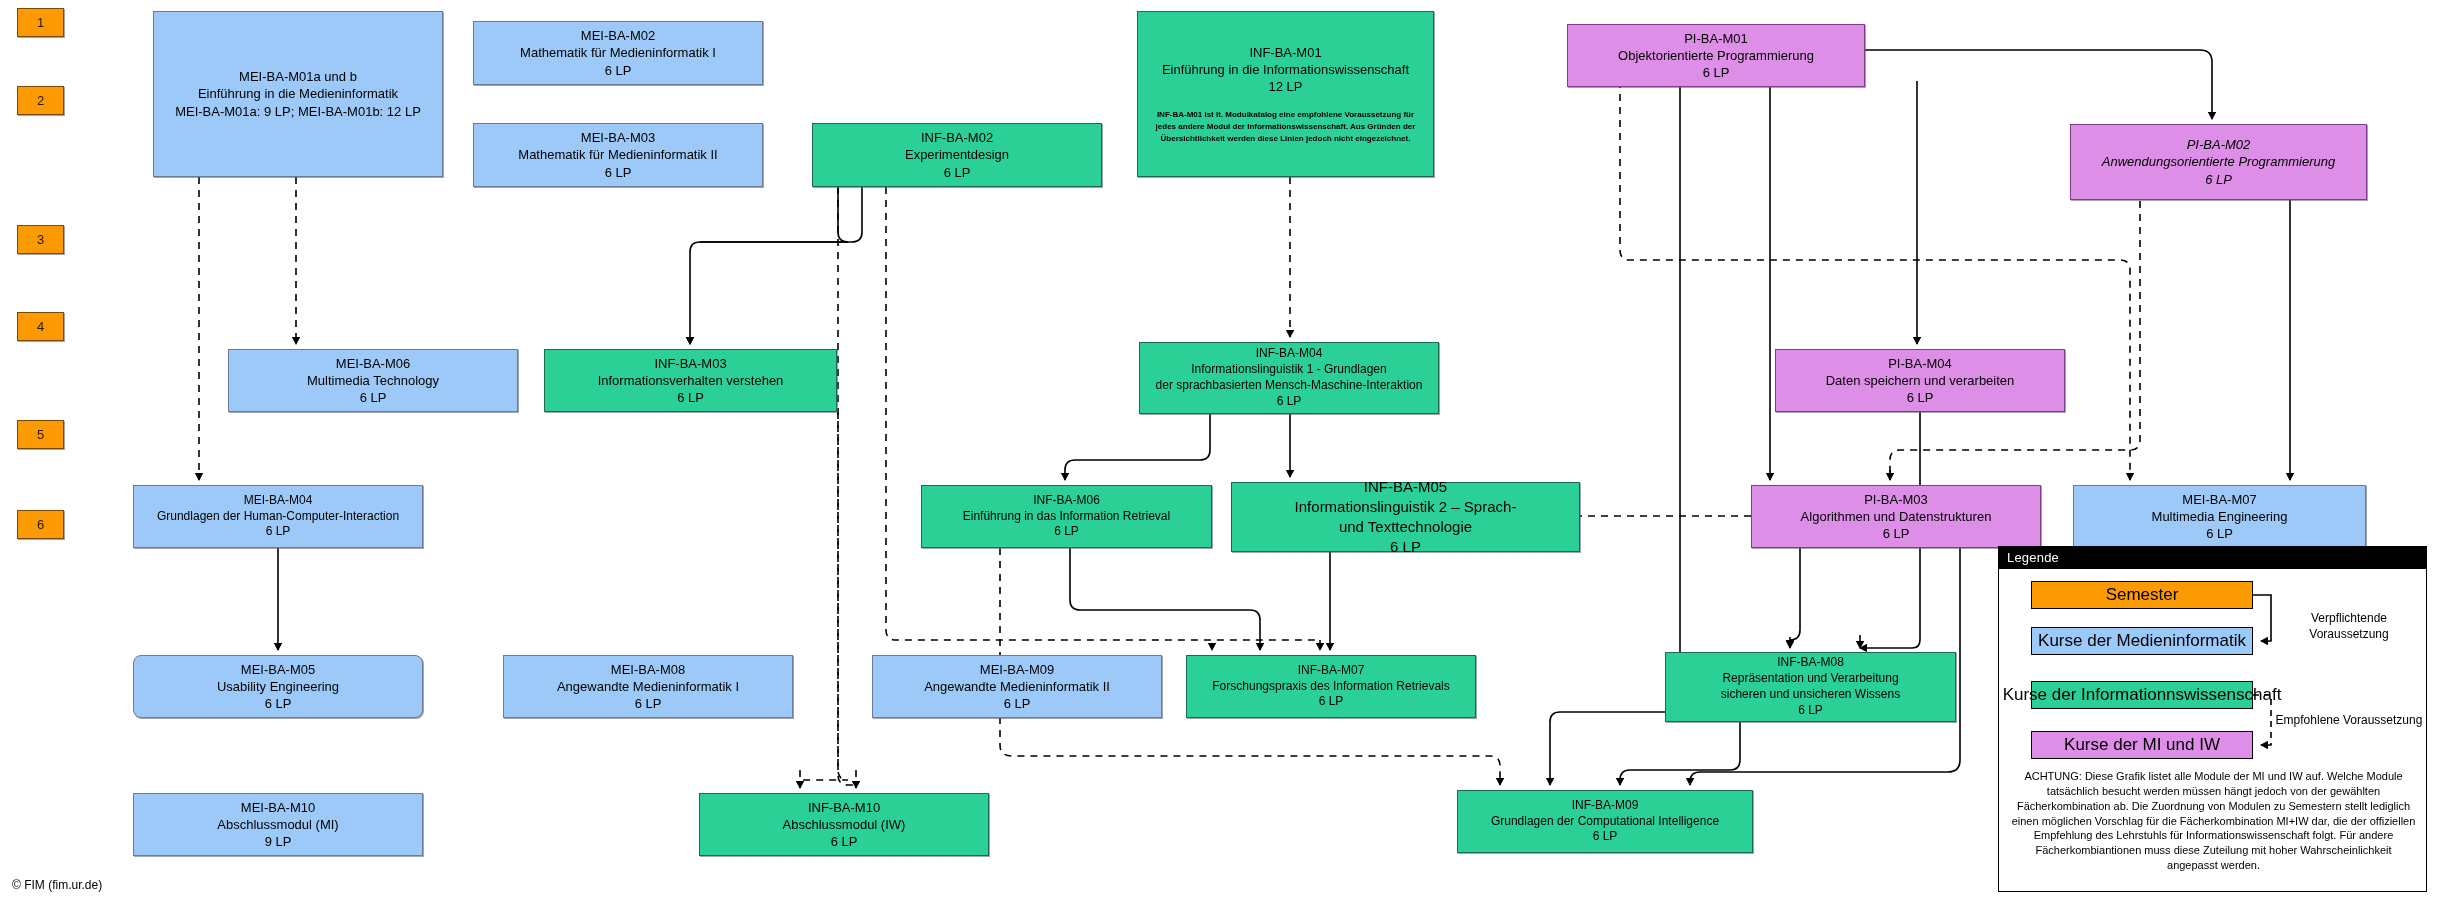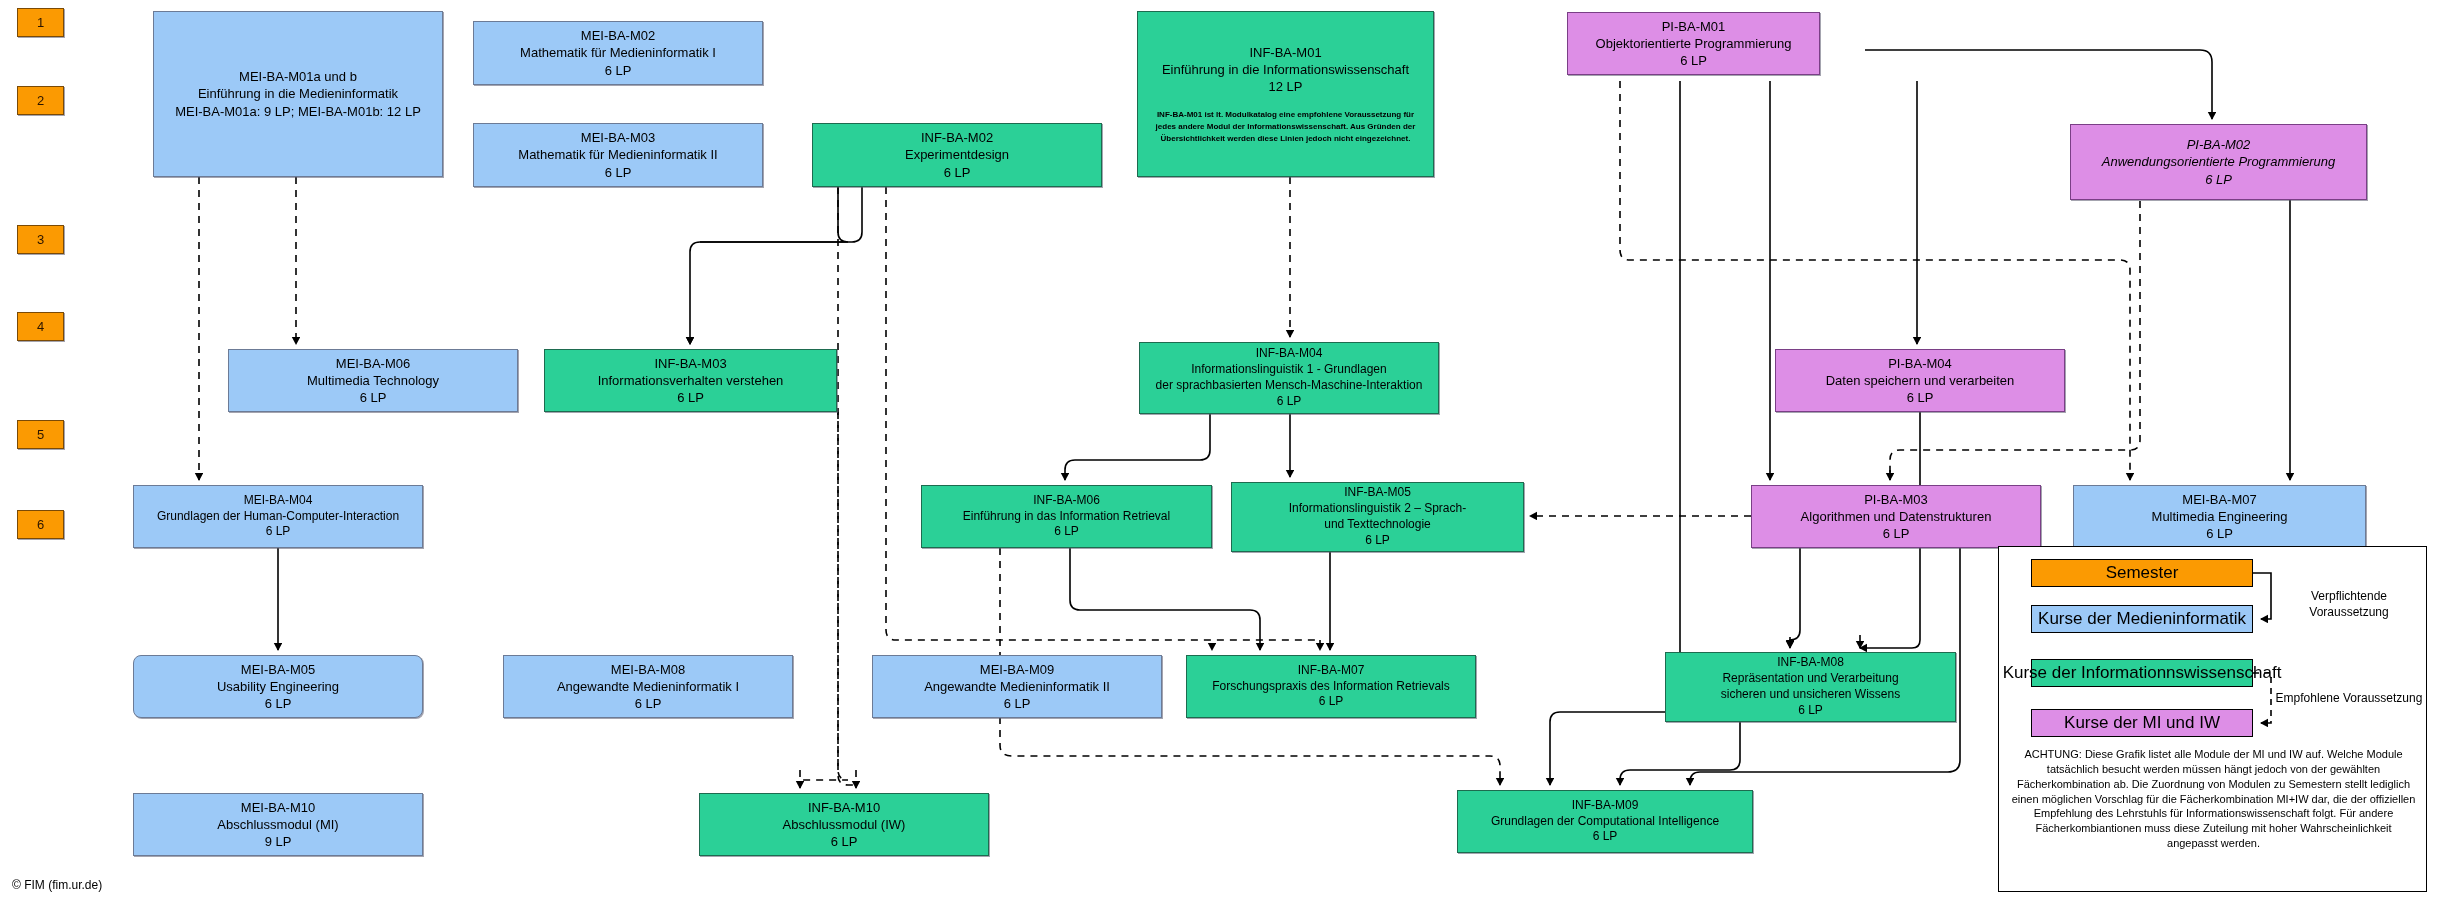--- a/index.html
+++ b/index.html
@@ -237,21 +237,21 @@
     <span class="ln">6 LP</span>
   </div>
 
   <div class="node inf" style="left:1137px;top:11px;width:297px;height:166px;">
     <span class="ln">INF-BA-M01</span>
     <span class="ln">Einführung in die Informationswissenschaft</span>
     <span class="ln">12 LP</span>
     <span class="note">INF-BA-M01 ist lt. Modulkatalog eine empfohlene Voraussetzung für jedes andere Modul der Informationswissenschaft. Aus Gründen der Übersichtlichkeit werden diese Linien jedoch nicht eingezeichnet.</span>
   </div>
 
-  <div class="node pi" style="left:1567px;top:12px;width:253px;height:63px;">
+  <div class="node pi" style="left:1567px;top:24px;width:298px;height:63px;">
     <span class="ln">PI-BA-M01</span>
     <span class="ln">Objektorientierte Programmierung</span>
     <span class="ln">6 LP</span>
   </div>
 
   <div class="node pi" style="left:2070px;top:124px;width:297px;height:76px;font-style:italic;">
     <span class="ln">PI-BA-M02</span>
     <span class="ln">Anwendungsorientierte Programmierung</span>
     <span class="ln">6 LP</span>
   </div>
@@ -286,21 +286,21 @@
     <span class="ln">Grundlagen der Human-Computer-Interaction</span>
     <span class="ln">6 LP</span>
   </div>
 
   <div class="node inf" style="left:921px;top:485px;width:291px;height:63px;font-size:12px;">
     <span class="ln">INF-BA-M06</span>
     <span class="ln">Einführung in das Information Retrieval</span>
     <span class="ln">6 LP</span>
   </div>
 
-  <div class="node inf" style="left:1231px;top:482px;width:293px;height:70px;font-size:12px;">
+  <div class="node inf" style="left:1231px;top:482px;width:349px;height:70px;font-size:15px;">
     <span class="ln">INF-BA-M05</span>
     <span class="ln">Informationslinguistik 2 – Sprach-</span>
     <span class="ln">und Texttechnologie</span>
     <span class="ln">6 LP</span>
   </div>
 
   <div class="node pi" style="left:1751px;top:485px;width:290px;height:63px;">
     <span class="ln">PI-BA-M03</span>
     <span class="ln">Algorithmen und Datenstrukturen</span>
     <span class="ln">6 LP</span>
@@ -357,20 +357,21 @@
 
   <div class="node inf" style="left:1457px;top:790px;width:296px;height:63px;font-size:12px;">
     <span class="ln">INF-BA-M09</span>
     <span class="ln">Grundlagen der Computational Intelligence</span>
     <span class="ln">6 LP</span>
   </div>
 
   <div class="copyright">© FIM (fim.ur.de)</div>
 
   <div id="legend">
+    <div class="lg-title">Legende</div>
     <div class="lg-body">
 
       <svg class="lg-edges" viewBox="0 0 429 298">
         <defs>
           <marker id="lah" markerWidth="9" markerHeight="9" refX="7" refY="4.2" orient="auto" markerUnits="userSpaceOnUse">
             <path d="M0,0 L8,4.2 L0,8.4 z" fill="#000"></path>
           </marker>
         </defs>
 
         <path d="M254,26 L272,26 L272,72 L262,72" fill="none" stroke="#000" stroke-width="1.6" marker-end="url(#lah)"></path>

